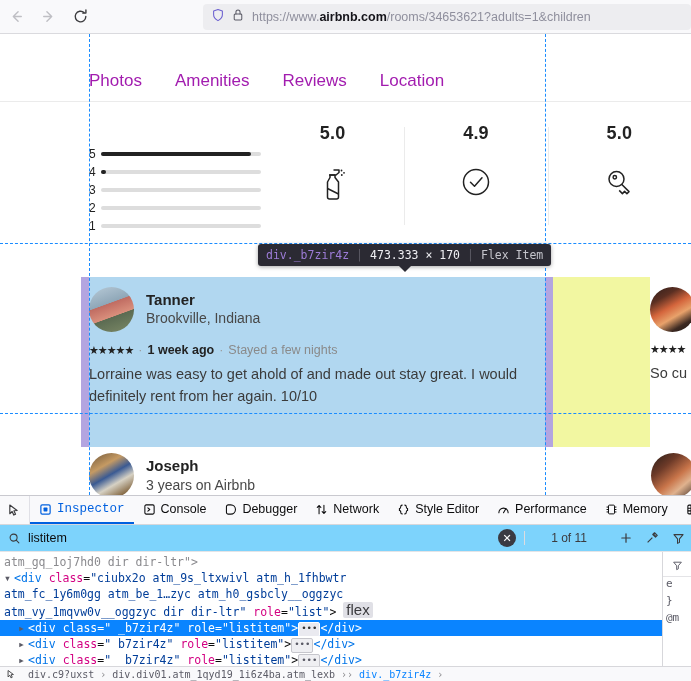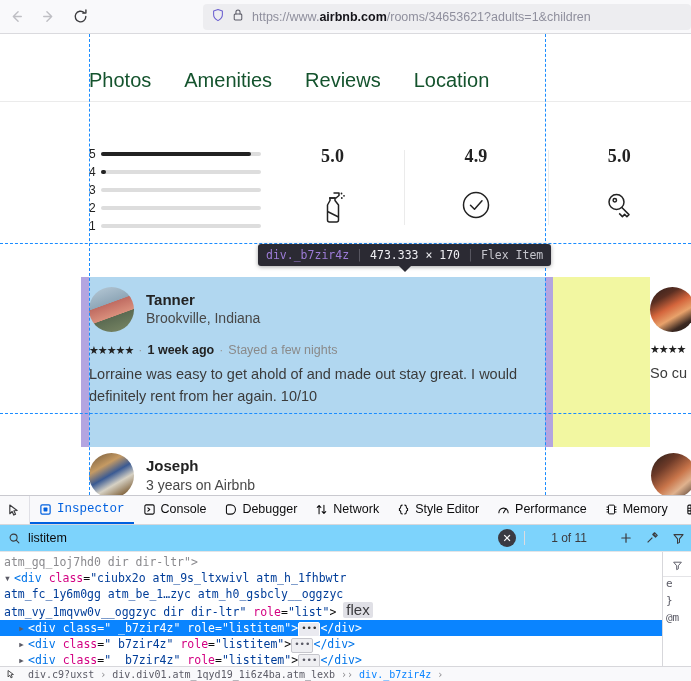--- a/index.html
+++ b/index.html
@@ -50,41 +50,41 @@
     position: absolute; left: 0; right: 0; height: 0;
     border-top: 1px dashed #1a8cff; z-index: 40; pointer-events: none;
   }
 
   .subnav {
     position: absolute; left: 0; top: 26px; width: 691px; height: 42px;
     display: flex; align-items: center; padding-left: 89px; gap: 33px;
     border-bottom: 1px solid #ebebeb;
   }
   .subnav a {
-    font-size: 20px; color: #14532d; text-decoration: none; white-space: nowrap;
+    font-size: 17px; color: #a21caf; text-decoration: none; white-space: nowrap;
   }
 
   
   .rating-area {
     position: absolute; left: 0; top: 69px; width: 691px; height: 140px;
     display: flex; padding-left: 89px;
   }
   .bars { width: 172px; padding-top: 42px; }
   .bar-row { display: flex; align-items: center; height: 18px; }
   .bar-row .lbl {
     width: 12px; font-size: 12px; color: #222; line-height: 1;
   }
   .bar-track {
     flex: 1; height: 4px; background: #dddddd; border-radius: 2px; position: relative;
   }
   .bar-fill {
     position: absolute; left: 0; top: 0; height: 4px; background: #222222; border-radius: 2px;
   }
   .cat-grid {
-    flex: 1; display: flex; padding-top: 43px; font-family: Liberation Serif, serif;
+    flex: 1; display: flex; padding-top: 20px;
   }
   .cat {
     flex: 1; text-align: center; position: relative;
   }
   .cat + .cat::before {
     content: ""; position: absolute; left: 0; top: 4px; bottom: 18px;
     width: 1px; background: #ebebeb;
   }
   .cat .score {
     font-size: 18px; font-weight: 600; color: #222; letter-spacing: .2px;

